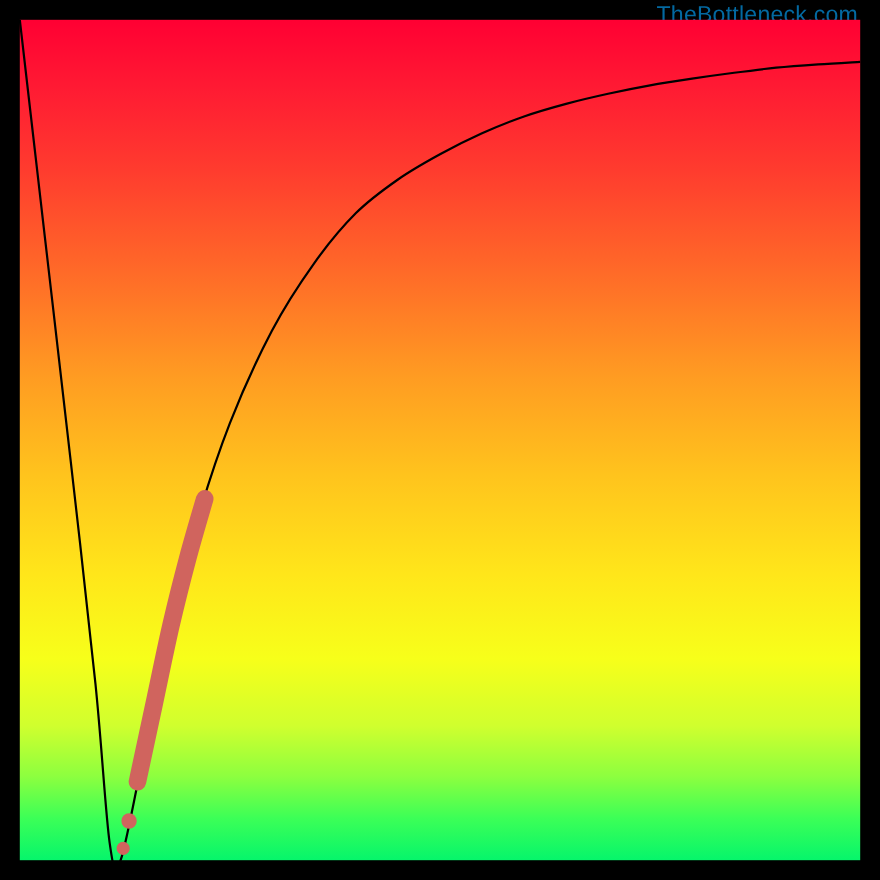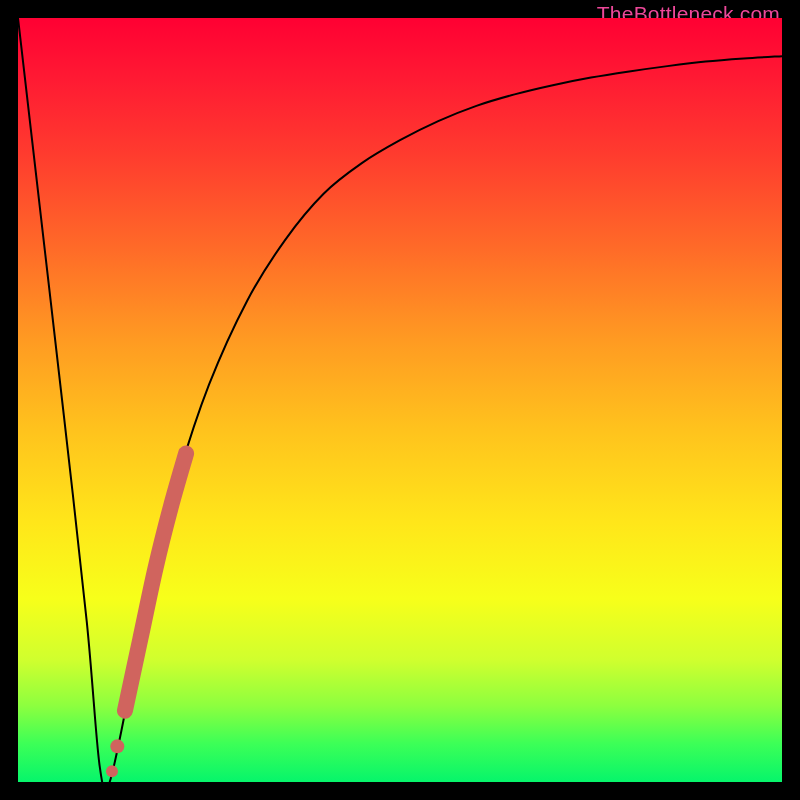--- a/index.html
+++ b/index.html
@@ -38,21 +38,21 @@
       #d0ff2e 84%,
       #8dff3f 90%,
       #3cff57 95%,
       #06f56b 100%
     );
   }
   .watermark {
     position: absolute;
     top: 2px;
     right: 20px;
-    color: #ec4899;
+    color: #0369a1;
     font-size: 21px;
     font-weight: 400;
     letter-spacing: 0.2px;
     user-select: none;
   }
   svg.curve {
     position: absolute;
     left: 0;
     top: 0;
     width: 764px;

